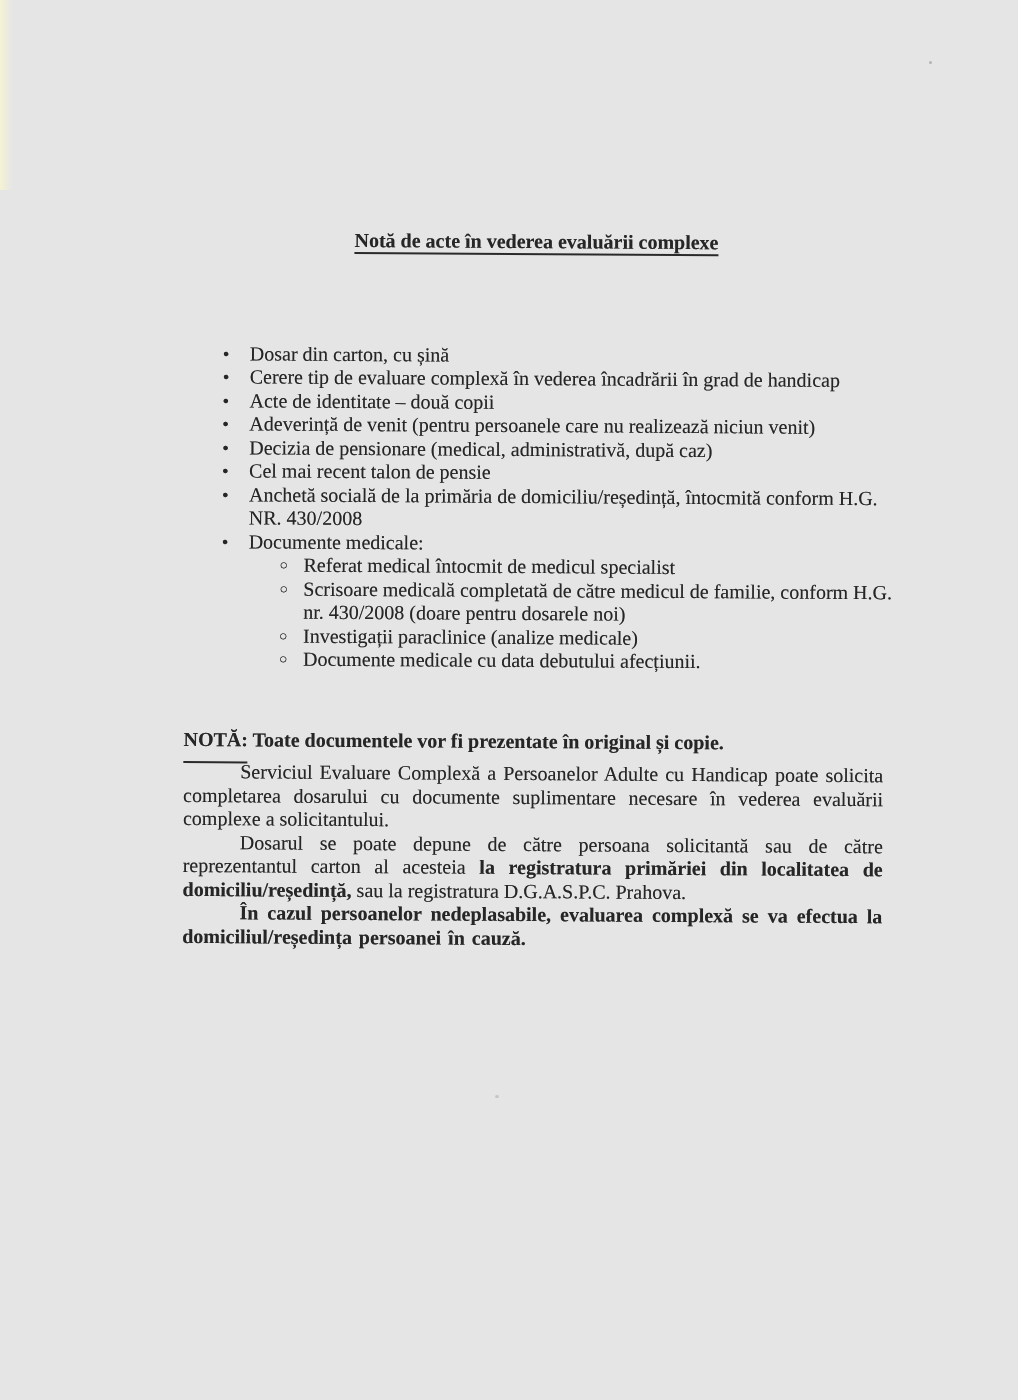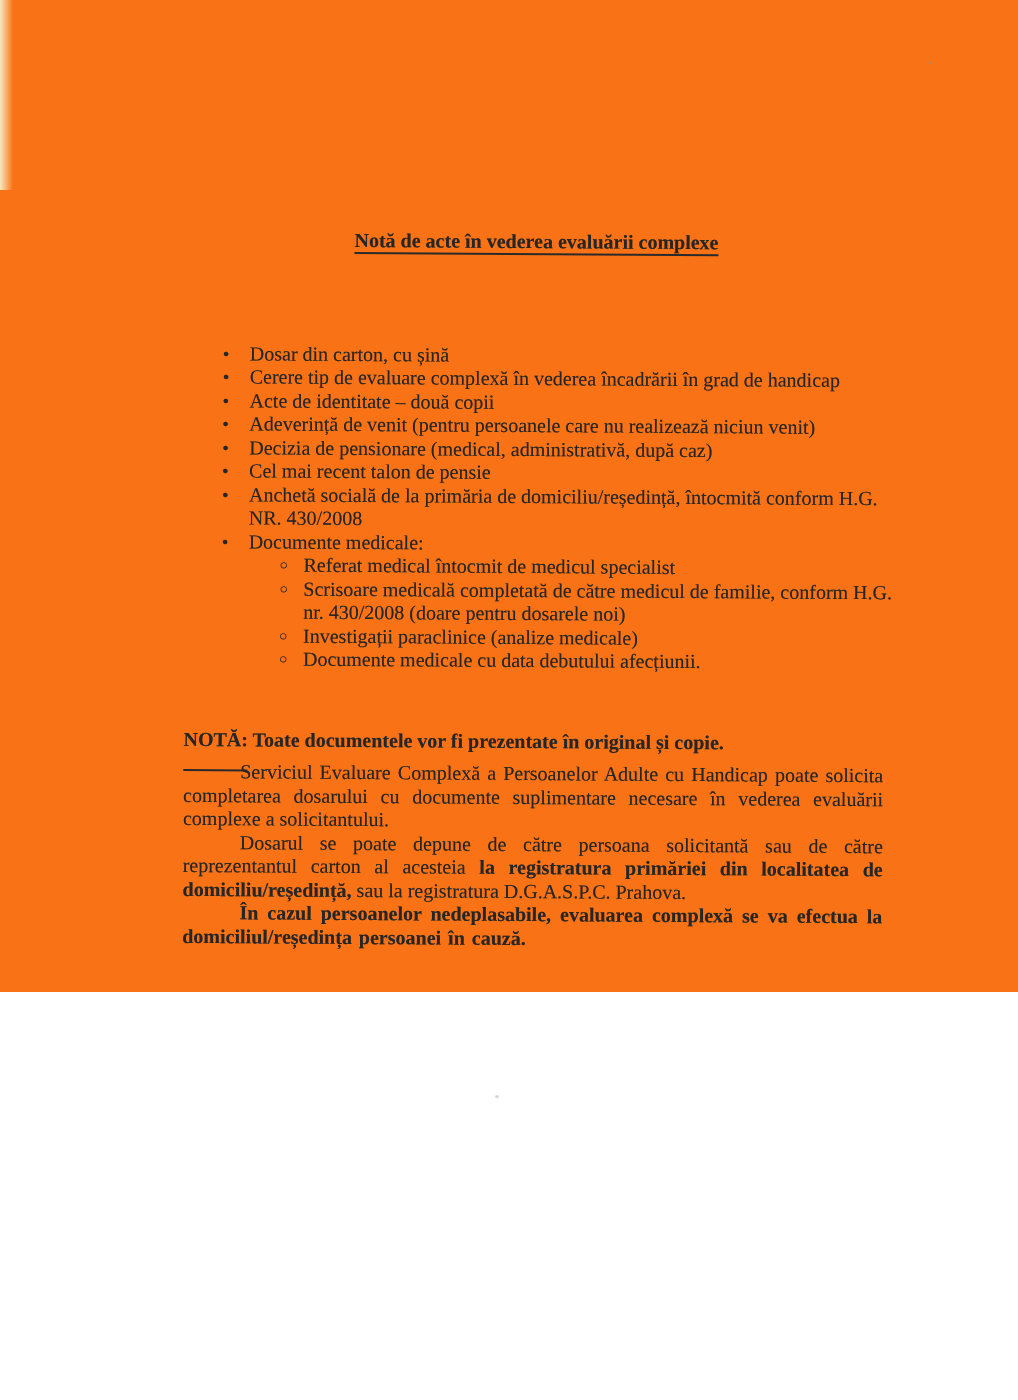--- a/index.html
+++ b/index.html
@@ -10,22 +10,22 @@
     width: 1018px;
     height: 1400px;
     background: #ffffff;
     font-family: "Liberation Serif", "DejaVu Serif", serif;
     color: #222222;
     overflow: hidden;
   }
   .page {
     position: relative;
     width: 1018px;
-    height: 992px;
-    background: #f97316;
+    height: 1400px;
+    background: #e5e5e5;
   }
   
   .edge-tint {
     position: absolute;
     left: 0;
     top: 0;
     width: 13px;
     height: 190px;
     background: linear-gradient(to right, rgba(247,244,210,0.9), rgba(247,244,210,0));
   }
@@ -89,21 +89,21 @@
     line-height: 23.5px;
   }
   .s-text { flex: 1 1 auto; margin-right: -14px; }
 
   .note-line {
     margin-top: 57px;
     font-weight: bold;
   }
   .note-line .underline {
     border-bottom: 2.5px solid #2a2a2a;
-    padding-bottom: 19px;
+    padding-bottom: 11px;
   }
 
   .paragraphs {
     margin-top: 9px;
     text-align: justify;
   }
   .paragraphs p {
     margin: 0;
     text-indent: 57px;
   }

